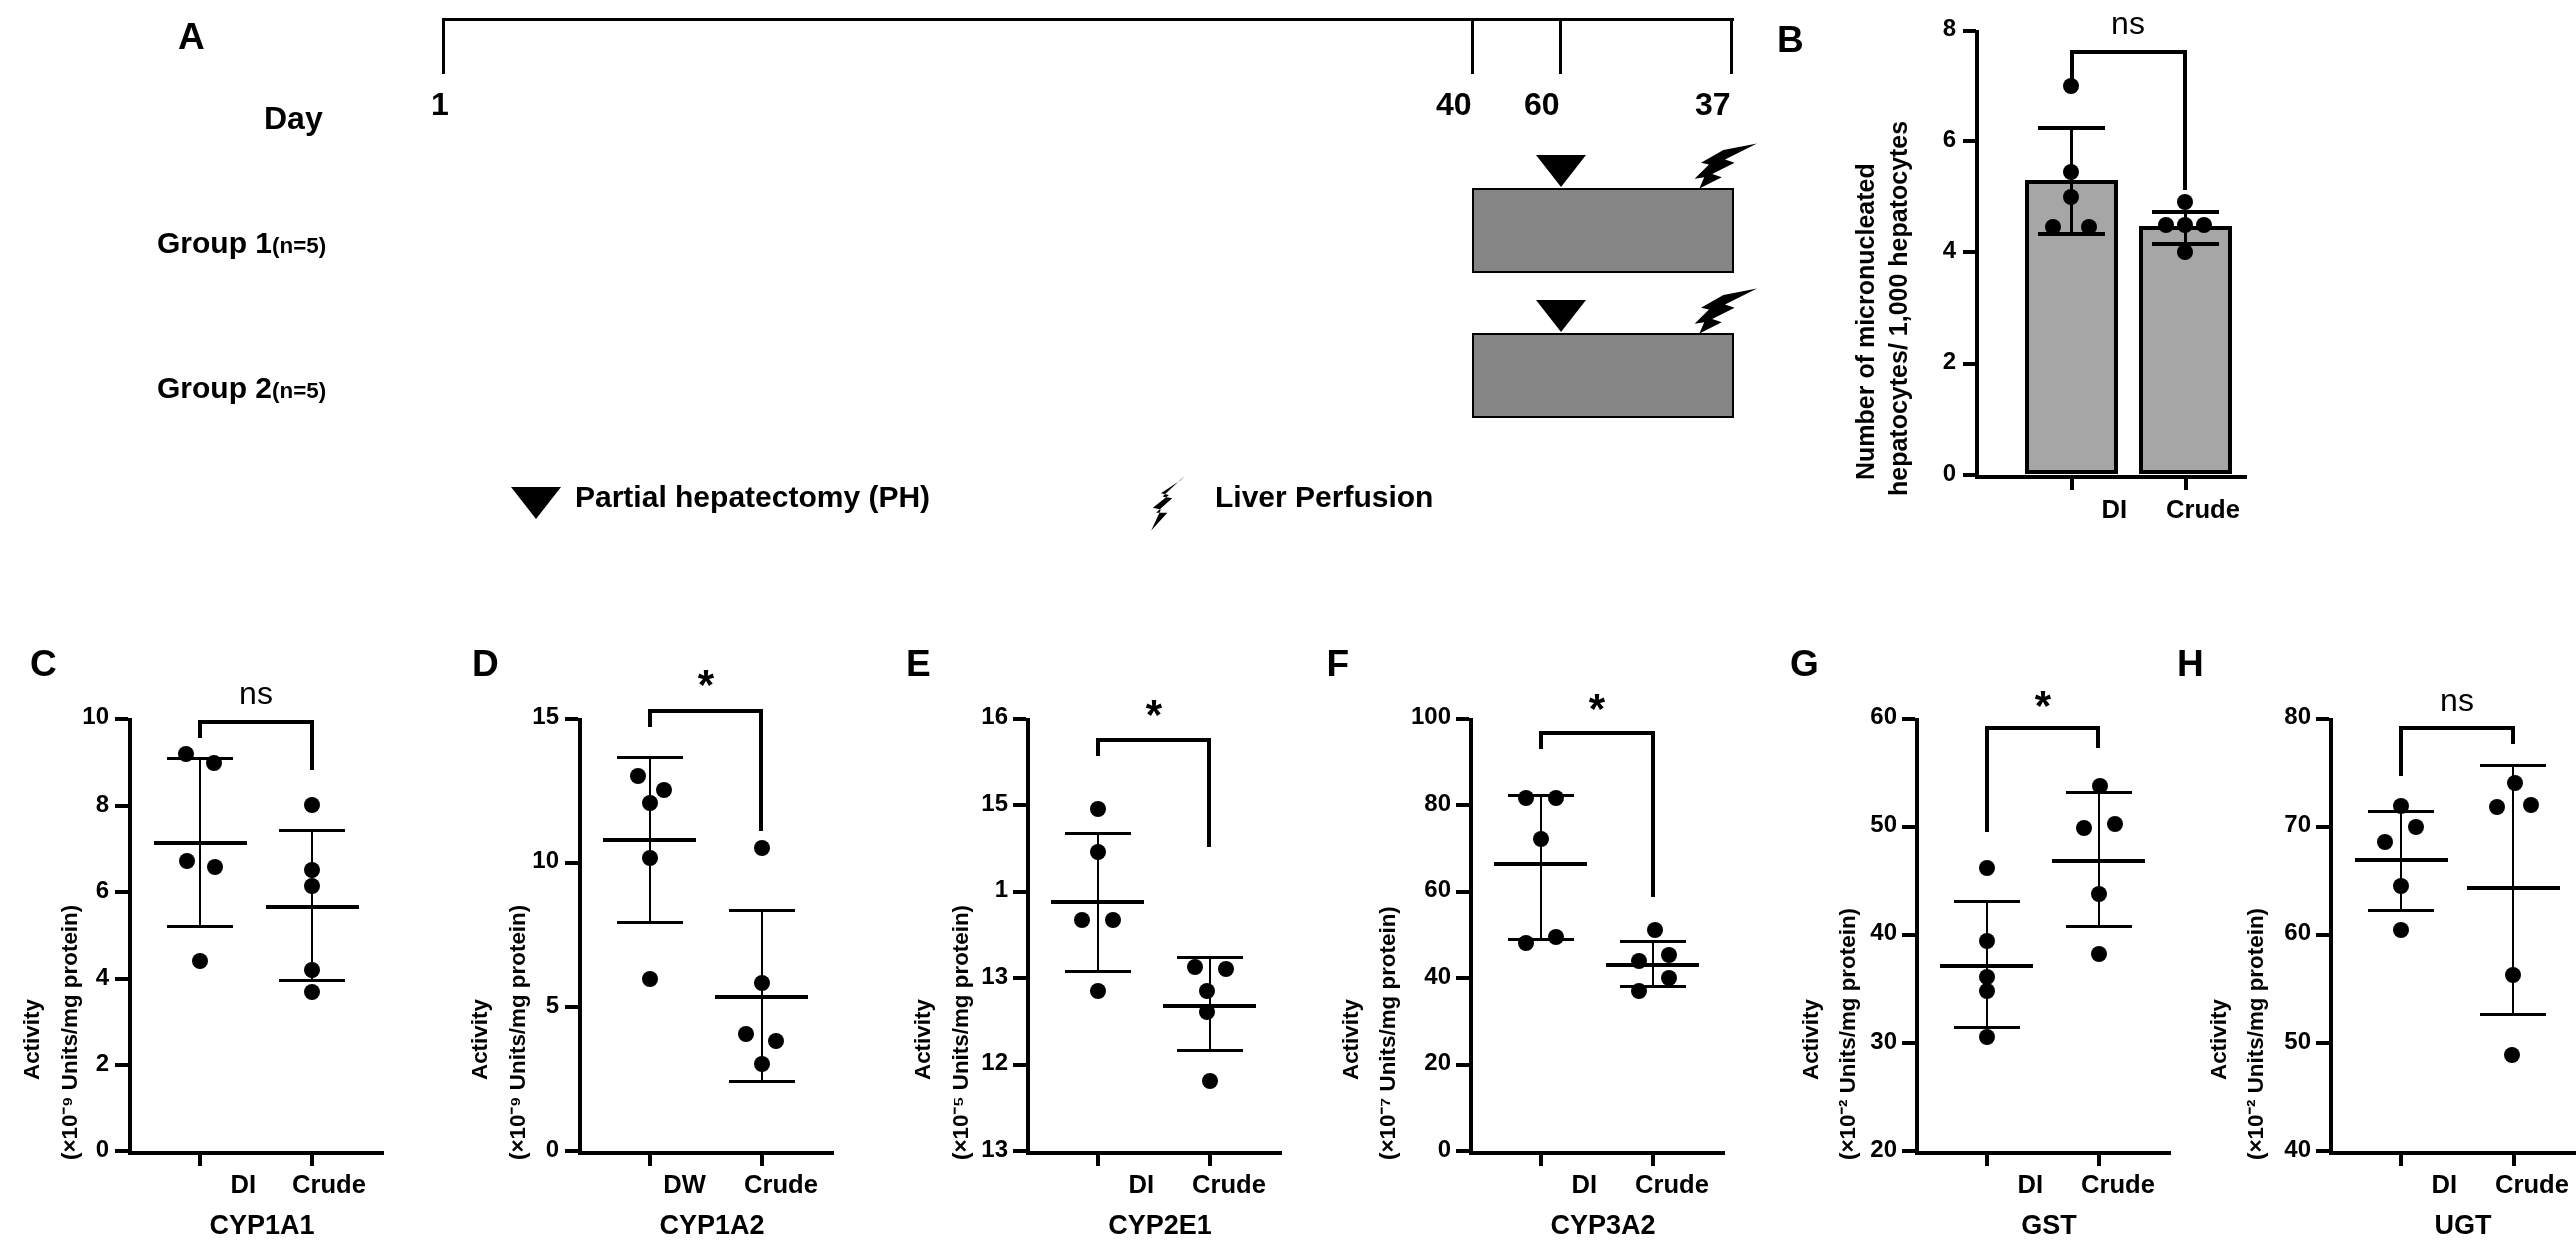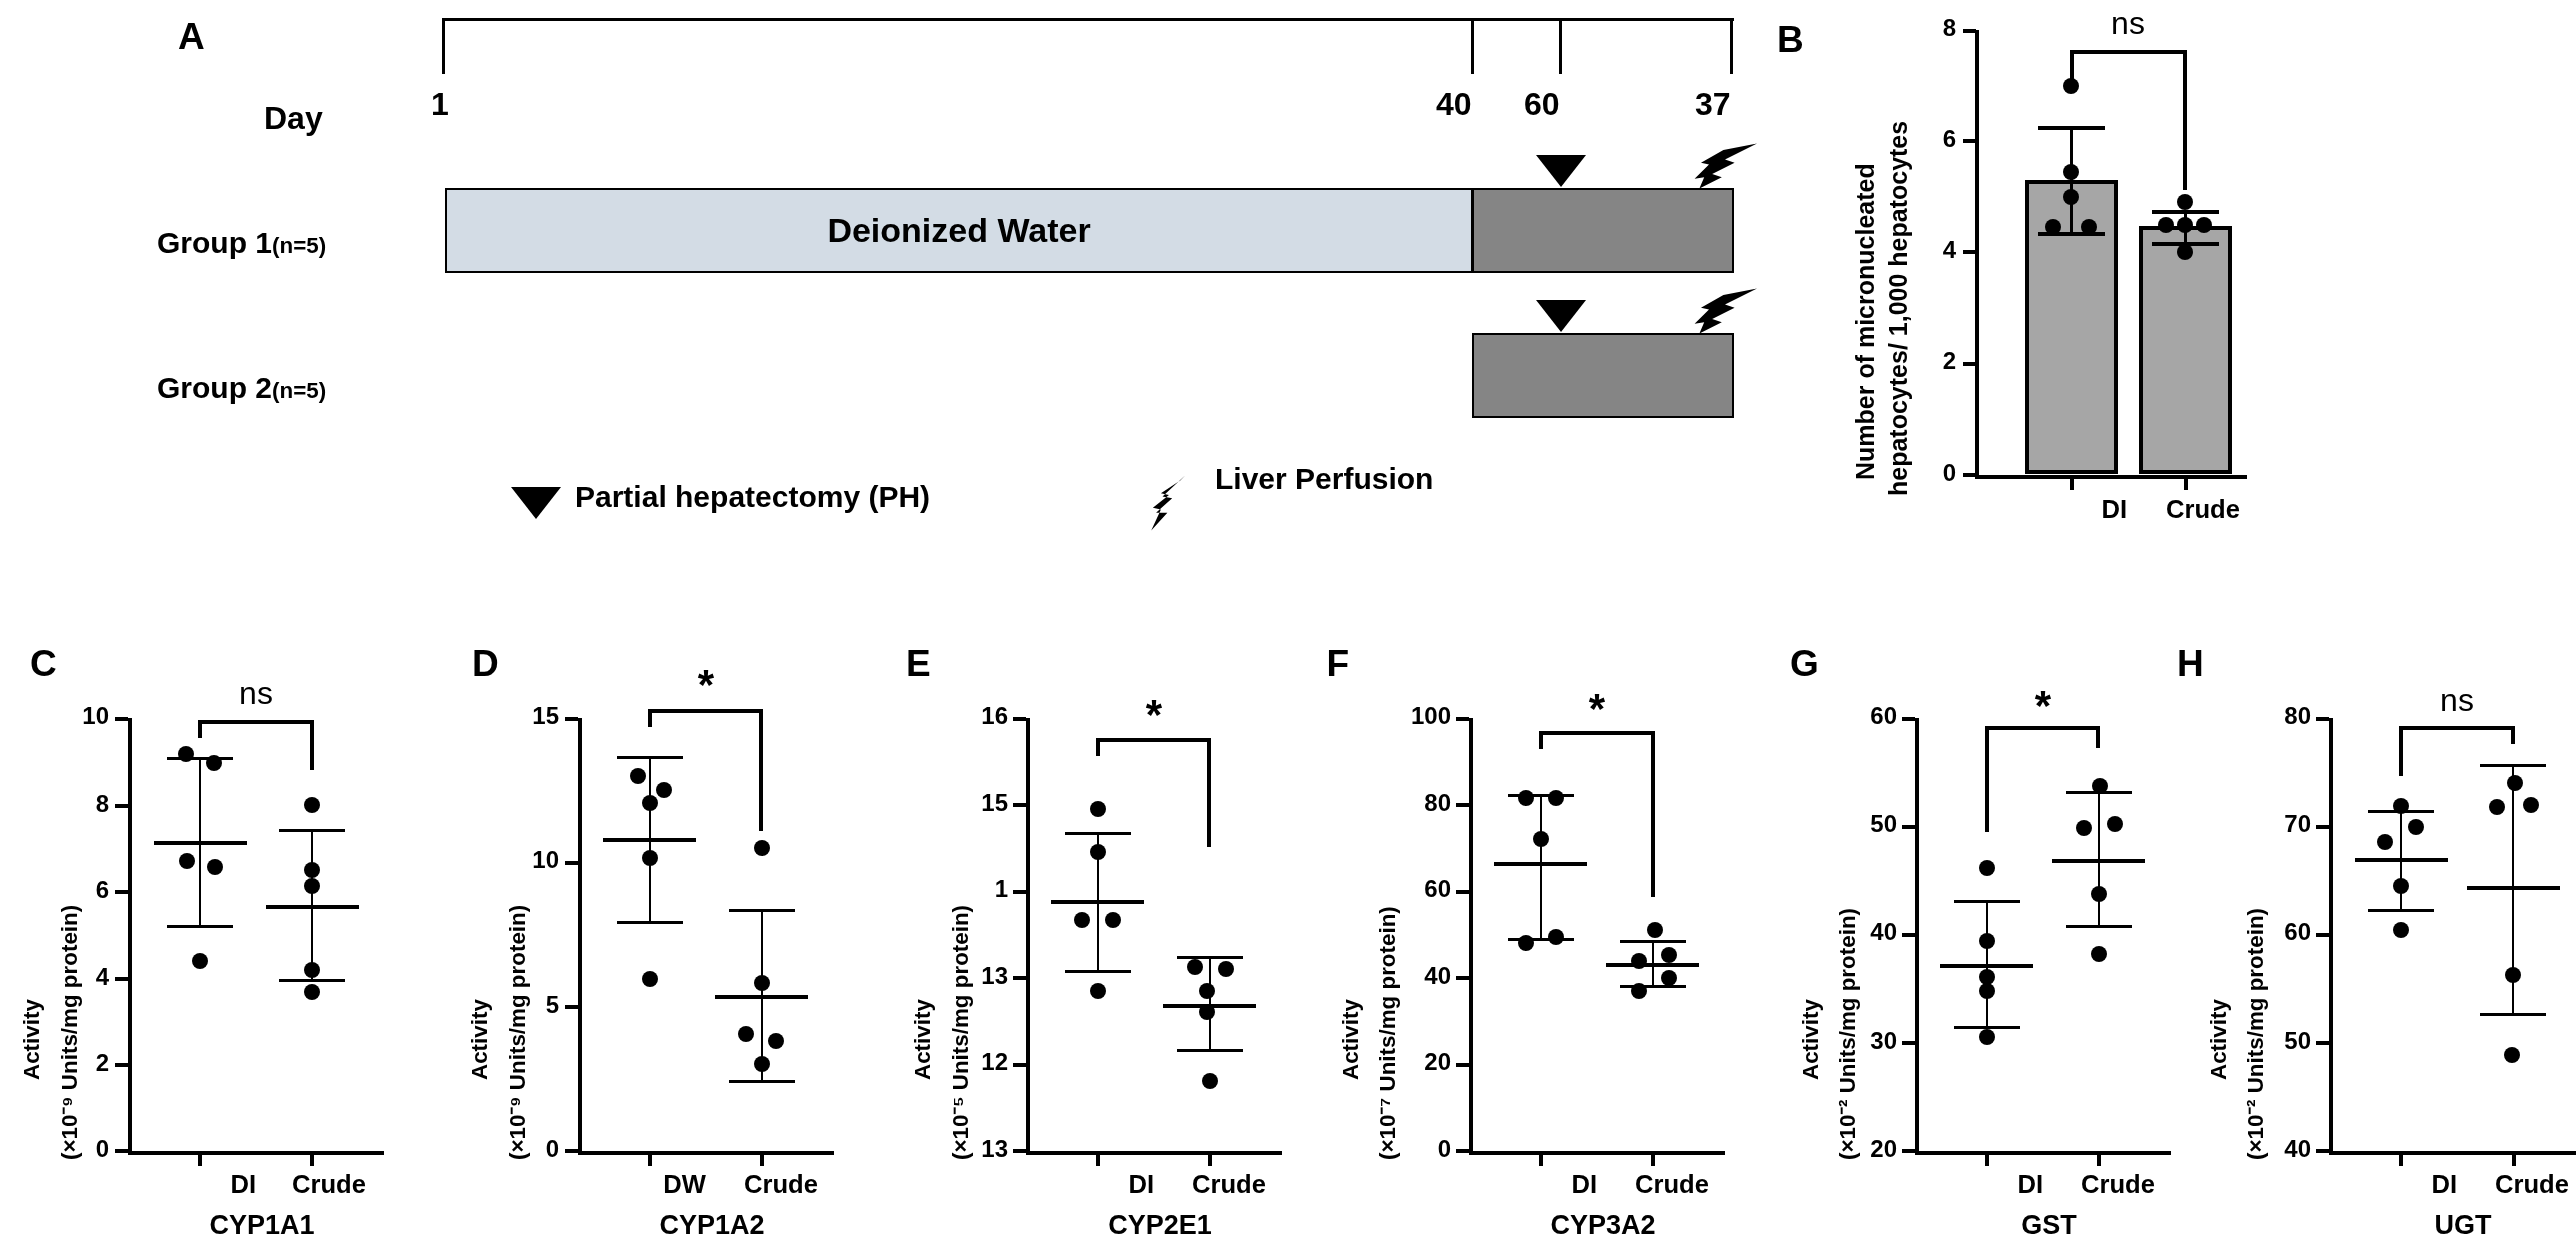--- a/index.html
+++ b/index.html
@@ -67,44 +67,41 @@
   <div class="abs day-word" style="left:264px;top:100px;">Day</div>
 
   <div class="abs day-lbl" style="left:431px;top:86px;">1</div>
   <div class="abs day-lbl" style="left:1436px;top:86px;">40</div>
   <div class="abs day-lbl" style="left:1524px;top:86px;">60</div>
   <div class="abs day-lbl" style="left:1695px;top:86px;">37</div>
 
   <div class="abs grp-lbl" style="left:157px;top:226px;">
     <span>Group 1</span><span class="nsub">(n=5)</span>
   </div>
-  <div class="abs bar-light" style="left:445px;top:188px;width:1028px;height:85px;">
-    <span>Deionized Water</span>
-  </div>
   <div class="abs bar-dark" style="left:1472px;top:188px;width:262px;height:85px;"></div>
   <div class="abs tri" style="left:1536px;top:155px;"></div>
   <svg class="abs" style="left:1677px;top:142px;" width="88" height="48" viewBox="0 0 110 60">
     <polygon points="100,2 60,22 72,26 44,40 56,44 28,58 34,44 22,46 40,28 30,26 58,10" fill="#000"></polygon>
   </svg>
 
   <div class="abs grp-lbl" style="left:157px;top:371px;">
     <span>Group 2</span><span class="nsub">(n=5)</span>
   </div>
   <div class="abs bar-dark" style="left:1472px;top:333px;width:262px;height:85px;"></div>
   <div class="abs tri" style="left:1536px;top:300px;"></div>
   <svg class="abs" style="left:1677px;top:287px;" width="88" height="48" viewBox="0 0 110 60">
     <polygon points="100,2 60,22 72,26 44,40 56,44 28,58 34,44 22,46 40,28 30,26 58,10" fill="#000"></polygon>
   </svg>
 
   <div class="abs tri" style="left:511px;top:487px;"></div>
   <div class="abs legend-txt" style="left:575px;top:480px;">Partial hepatectomy (PH)</div>
   <svg class="abs" style="left:1148px;top:474px;" width="50" height="58" viewBox="0 0 62 72">
     <polygon points="46,2 18,28 30,30 10,48 24,48 4,70 16,44 6,42 26,26 16,24 40,8" fill="#000"></polygon>
   </svg>
-  <div class="abs legend-txt" style="left:1215px;top:462px;">Liver Perfusion</div>
+  <div class="abs legend-txt" style="left:1215px;top:480px;">Liver Perfusion</div>
 </div>
 
 <div class="abs" style="left:1761px;top:0px;width:552px;height:560px;">
   <div class="abs panel-letter" style="left:16px;top:21px;">B</div>
 
   <div class="ylab2" style="left:90px;top:480px;font-size:25px;">Number of  micronucleated</div>
   <div class="ylab2" style="left:123px;top:496px;font-size:25px;">hepatocytes/ 1,000 hepatocytes</div>
 
   <div class="axisY" style="left:214px;top:30px;height:448px;"></div>
   <div class="axisX" style="left:214px;top:475px;width:272px;"></div>

